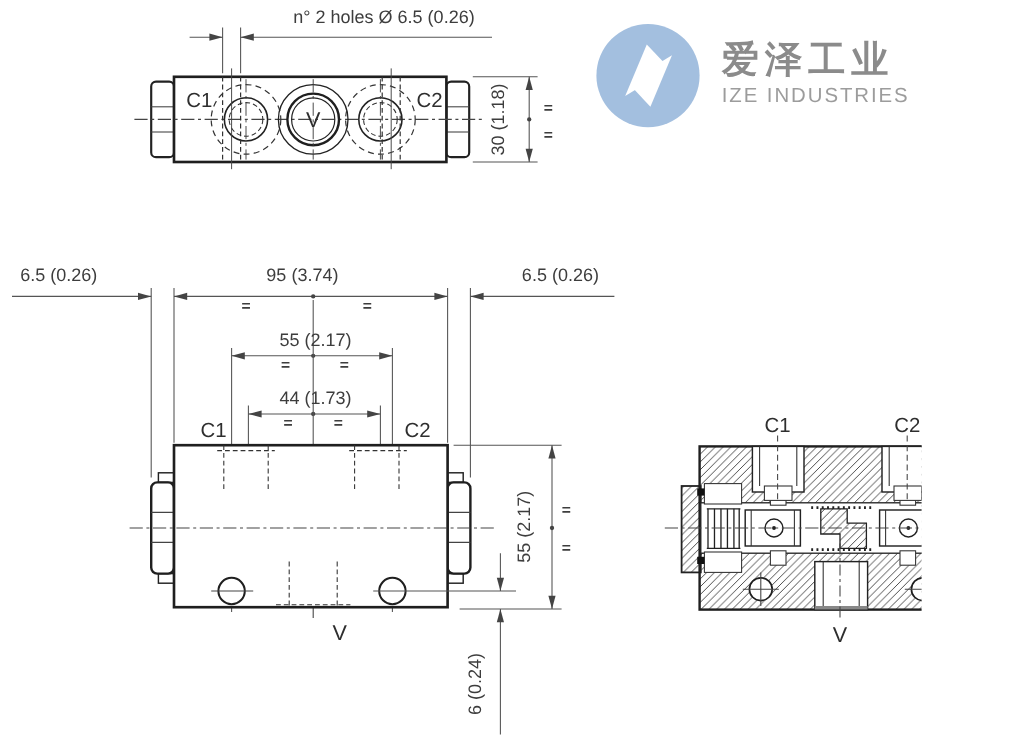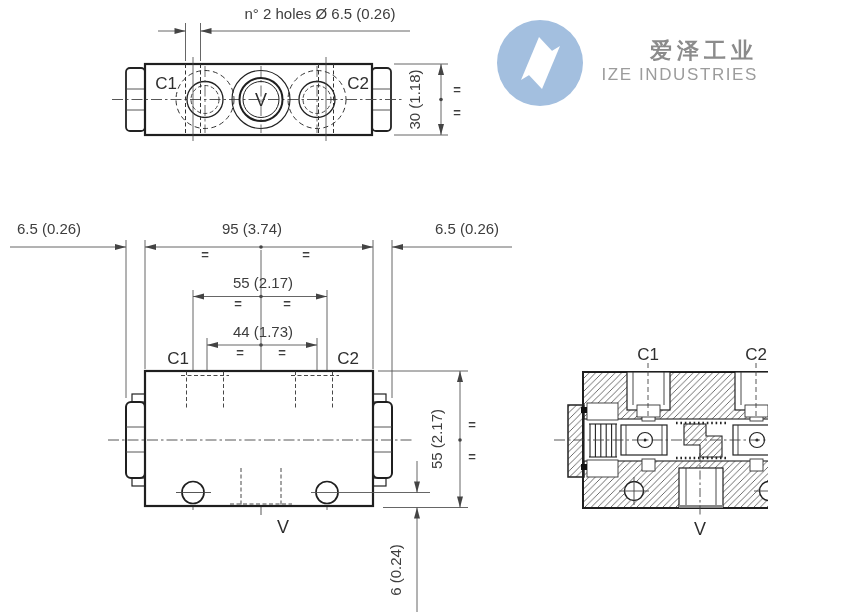--- a/index.html
+++ b/index.html
@@ -6,21 +6,21 @@
   #canvas{position:relative;width:768px;height:616px;background:#ffffff;overflow:hidden;
           font-family:"Liberation Sans",sans-serif;}
   #drawing{position:absolute;left:0;top:0;}
   .dimtext{font-family:"Liberation Sans",sans-serif;font-size:15px;fill:#3d3d3d;}
   .eq{font-family:"Liberation Sans",sans-serif;font-size:13px;font-weight:bold;fill:#3d3d3d;}
   .portlabel{font-family:"Liberation Sans",sans-serif;font-size:17px;fill:#2e2e2e;}
   .vbig{font-family:"Liberation Sans",sans-serif;font-size:18px;fill:#2e2e2e;}
   
   .logo{position:absolute;top:16px;right:10px;display:flex;align-items:center;gap:15px;}
   .logo-text{display:flex;flex-direction:column;}
-  .logo-cn{font-size:22px;font-weight:bold;color:#8b8b8b;letter-spacing:5px;line-height:1.05;text-align:right;}
+  .logo-cn{font-size:31px;font-weight:bold;color:#8b8b8b;letter-spacing:5px;line-height:1.05;}
   .logo-en{font-size:17px;color:#9c9c9c;letter-spacing:1.6px;margin-top:3px;}
 </style>
 </head>
 <body>
 
 <div id="canvas">
 
 <svg id="drawing" width="844" height="616" viewBox="0 0 844 616">
   <defs>
     <pattern id="hatch" patternUnits="userSpaceOnUse" width="6.5" height="6.5">

